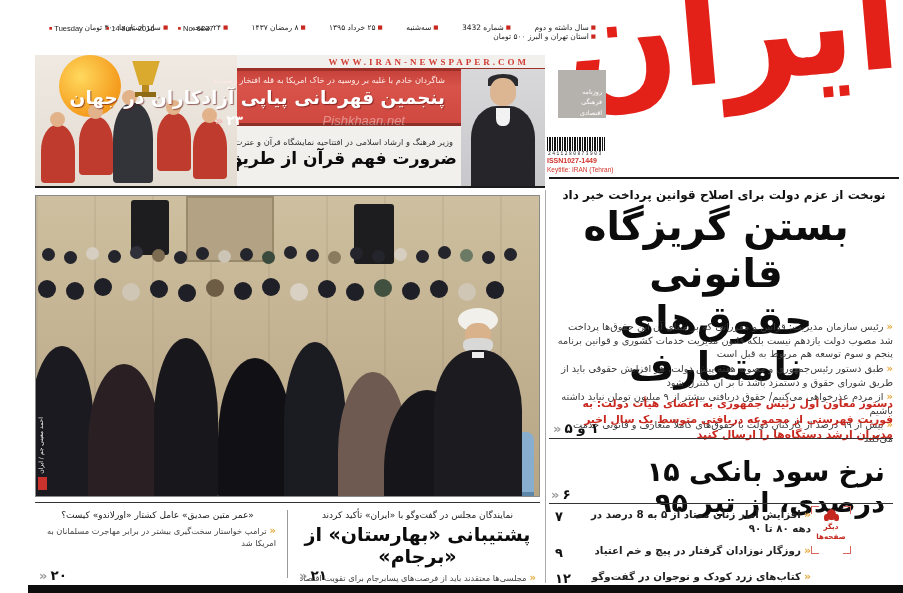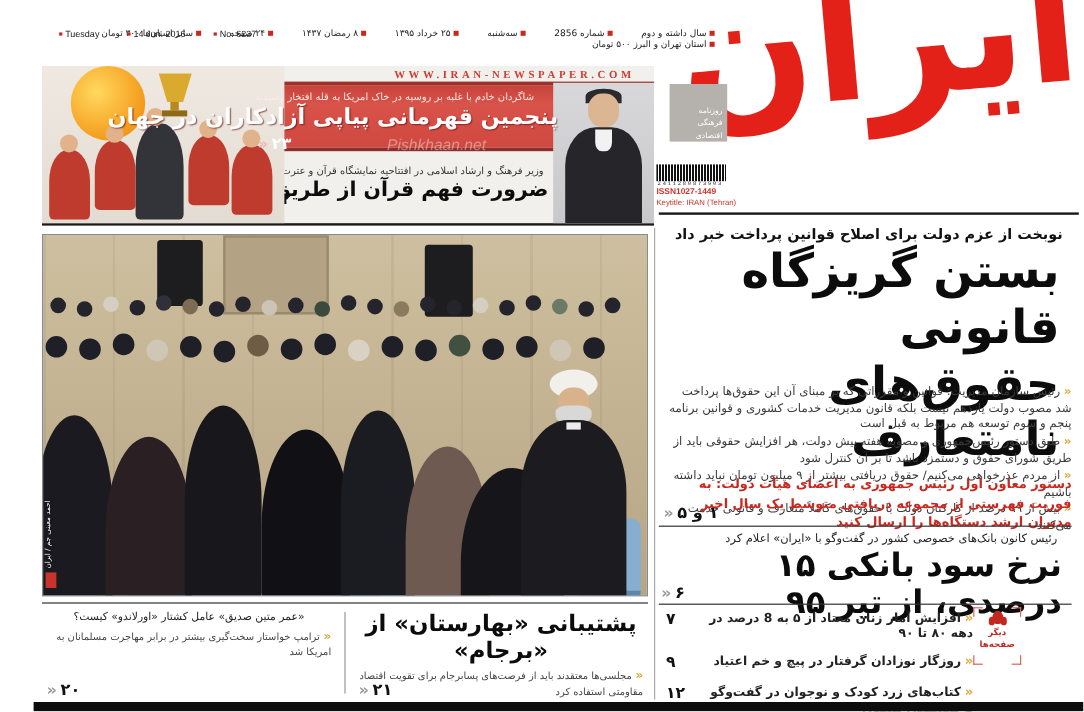--- a/index.html
+++ b/index.html
@@ -20,21 +20,21 @@
         color:#fff;font-size:6.4px;line-height:1.6;text-align:right;direction:rtl;padding:17px 4px;box-sizing:border-box;}
   .barcode{position:absolute;left:2px;top:137px;width:58px;height:14px;
         background:repeating-linear-gradient(90deg,#111 0 1px,#fff 1px 2px,#111 2px 4px,#fff 4px 5px);}
   .barcode-digits{position:absolute;left:3px;top:151px;font-size:4.5px;letter-spacing:1.5px;color:#222;font-family:"Liberation Mono",monospace;}
   .issn{position:absolute;left:2px;top:157px;color:#d0322a;font-size:7px;font-weight:bold;font-family:"Liberation Sans",sans-serif;}
   .keytitle{position:absolute;left:2px;top:166px;color:#d0322a;font-size:6.5px;font-family:"Liberation Sans",sans-serif;}
   .mast-rule{position:absolute;left:4px;right:4px;top:177px;border-top:2px solid #1a1a1a;}
   
   .lead-kicker{position:absolute;left:8px;right:8px;top:188px;direction:rtl;text-align:center;
         font-size:12px;font-weight:bold;color:#111;}
-  .lead-headline{position:absolute;right:20px;left:4px;top:204px;direction:rtl;text-align:right;
+  .lead-headline{position:absolute;right:20px;left:4px;top:204px;direction:rtl;text-align:center;
         font-size:39px;line-height:1.2;font-weight:900;color:#0c0c0c;letter-spacing:-1px;}
   .lead-bullets{position:absolute;right:10px;left:12px;top:320px;direction:rtl;text-align:right;
         font-size:9.8px;line-height:1.38;color:#3a3a3a;}
   .b-item{margin-bottom:1px;}
   .b-mark{color:#e5a93a;font-weight:bold;margin-left:3px;font-size:10px;}
   .lead-highlight{position:absolute;right:10px;left:14px;top:396px;direction:rtl;text-align:right;
         font-size:10.8px;line-height:1.45;font-weight:bold;color:#c9281f;}
   .pg{position:absolute;font-size:13px;color:#111;direction:rtl;}
   .pg b{font-size:13.5px;}
   .pg .mark{color:#9b9b9b;font-weight:bold;margin-right:3px;}
@@ -62,21 +62,21 @@
   .op-label{color:#c4271f;font-size:7.2px;line-height:1.35;direction:rtl;font-weight:bold;}
   
   .topbox{position:absolute;left:35px;top:55px;width:510px;height:133px;background:#f2f0ed;
         border-bottom:2px solid #1a1a1a;box-sizing:border-box;}
   .site{position:absolute;right:16px;top:2px;color:#d23b32;font-size:9px;font-weight:bold;
         letter-spacing:3px;font-family:Liberation Serif, serif;z-index:4;}
   .band{position:absolute;left:0;right:0;top:13px;height:58px;background:linear-gradient(#c6423a,#d8534a 30%,#d04840);
         border-top:3px solid #9c3129;border-bottom:3px solid #8d2f28;box-sizing:border-box;z-index:1;}
   .band-kicker{position:absolute;right:100px;top:20px;direction:rtl;text-align:right;
         font-size:8.3px;color:#ffe9e6;z-index:3;}
-  .band-headline{position:absolute;right:80px;top:32px;direction:rtl;text-align:right;
+  .band-headline{position:absolute;right:100px;top:32px;direction:rtl;text-align:right;
         font-size:18.5px;font-weight:900;color:#fff;z-index:3;text-shadow:1px 1px 1px rgba(90,10,8,.6);}
   .band-pg{left:180px;top:57px;color:#ffe3e0;z-index:3;}
   .band-pg b{color:#fff;}
   .band-pg .mark{color:#f0b9b4;}
   .wm{position:absolute;right:140px;top:58px;color:rgba(255,255,255,.4);font-style:italic;
         font-size:13px;z-index:3;font-family:"Liberation Sans",sans-serif;}
   .quran-kicker{position:absolute;right:92px;top:82px;direction:rtl;text-align:right;font-size:8.3px;color:#333;}
   .quran-headline{position:absolute;right:88px;top:93px;direction:rtl;text-align:right;
         font-size:17px;font-weight:900;color:#0c0c0c;}
   .quran-pg{left:180px;top:103px;}
@@ -155,21 +155,21 @@
 <div class="page">
 
   <div class="topbar">
     <div class="topbar-en">
       <span class="seg">Tuesday</span>
       <span class="seg">14 Jun. 2016</span>
       <span class="seg">No. 6237</span>
     </div>
     <div class="topbar-fa">
       <span class="seg">سال داشته و دوم</span>
-      <span class="seg">شماره 2856</span>
+      <span class="seg">شماره 3432</span>
       <span class="seg">سه‌شنبه</span>
       <span class="seg">۲۵ خرداد ۱۳۹۵</span>
       <span class="seg">۸ رمضان ۱۴۳۷</span>
       <span class="seg">۲۴ صفحه</span>
       <span class="seg">سایر استان‌ها ۳۰۰ تومان</span>
       <span class="seg">استان تهران و البرز ۵۰۰ تومان</span>
     </div>
   </div>
 
   <div class="right-col">
@@ -189,21 +189,20 @@
     <div class="lead-bullets">
       <div class="b-item"><span class="b-mark">«</span><span>رئیس سازمان مدیریت: قوانین و مقرراتی که بر مبنای آن این حقوق‌ها پرداخت شد مصوب دولت یازدهم نیست بلکه قانون مدیریت خدمات کشوری و قوانین برنامه پنجم و سوم توسعه هم مربوط به قبل است</span></div>
       <div class="b-item"><span class="b-mark">«</span><span>طبق دستور رئیس‌جمهوری و مصوبه هفته پیش دولت، هر افزایش حقوقی باید از طریق شورای حقوق و دستمزد باشد تا بر آن کنترل شود</span></div>
       <div class="b-item"><span class="b-mark">«</span><span>از مردم عذرخواهی می‌کنیم/ حقوق دریافتی بیشتر از ۹ میلیون تومان نباید داشته باشیم</span></div>
       <div class="b-item"><span class="b-mark">«</span><span>بیش از ۹۹ درصد از کارکنان دولت با حقوق‌های کاملاً متعارف و قانونی خدمت می‌کنند</span></div>
     </div>
     <div class="lead-highlight">دستور معاون اول رئیس جمهوری به اعضای هیأت دولت: به فوریت فهرستی از مجموعه دریافتی متوسط یک سال اخیر مدیران ارشد دستگاه‌ها را ارسال کنید</div>
     <div class="pg lead-pg"><b>۱ و ۵</b><span class="mark">«</span></div>
 
     <div class="rule2"></div>
-    <div class="bank-kicker">رئیس کانون بانک‌های خصوصی کشور در گفت‌وگو با «ایران» اعلام کرد</div>
     <div class="bank-headline">نرخ سود بانکی ۱۵ درصدی، از تیر ۹۵</div>
     <div class="pg bank-pg"><b>۶</b><span class="mark">«</span></div>
     <div class="rule3"></div>
 
     <div class="op-box">
       <span class="corner c-tl"></span>
       <span class="corner c-tr"></span>
       <span class="corner c-bl"></span>
       <span class="corner c-br"></span>
       <div class="flower"></div>
@@ -288,20 +287,21 @@
     <div class="credit">احمد معینی جم / ایران</div>
     <div class="credit-logo"></div>
   </div>
 
 
   <div class="bl-rule"></div>
   <div class="bl">
     <div class="bl-divider"></div>
 
     <div class="story story-parl">
+      <div class="s-kicker">نمایندگان مجلس در گفت‌وگو با «ایران» تأکید کردند</div>
       <div class="s-headline">پشتیبانی «بهارستان» از «برجام»</div>
       <div class="s-bullets"><span class="b-mark">«</span><span>مجلسی‌ها معتقدند باید از فرصت‌های پسابرجام برای تقویت اقتصاد مقاومتی استفاده کرد</span></div>
       <div class="pg s-pg"><b>۲۱</b><span class="mark">«</span></div>
     </div>
 
     <div class="story story-usa">
       <div class="s-kicker">«عمر متین صدیق» عامل کشتار «اورلاندو» کیست؟</div>
       <div class="s-bullets">
         <div><span class="b-mark">«</span><span>ترامپ خواستار سخت‌گیری بیشتر در برابر مهاجرت مسلمانان به امریکا شد</span></div>
 

